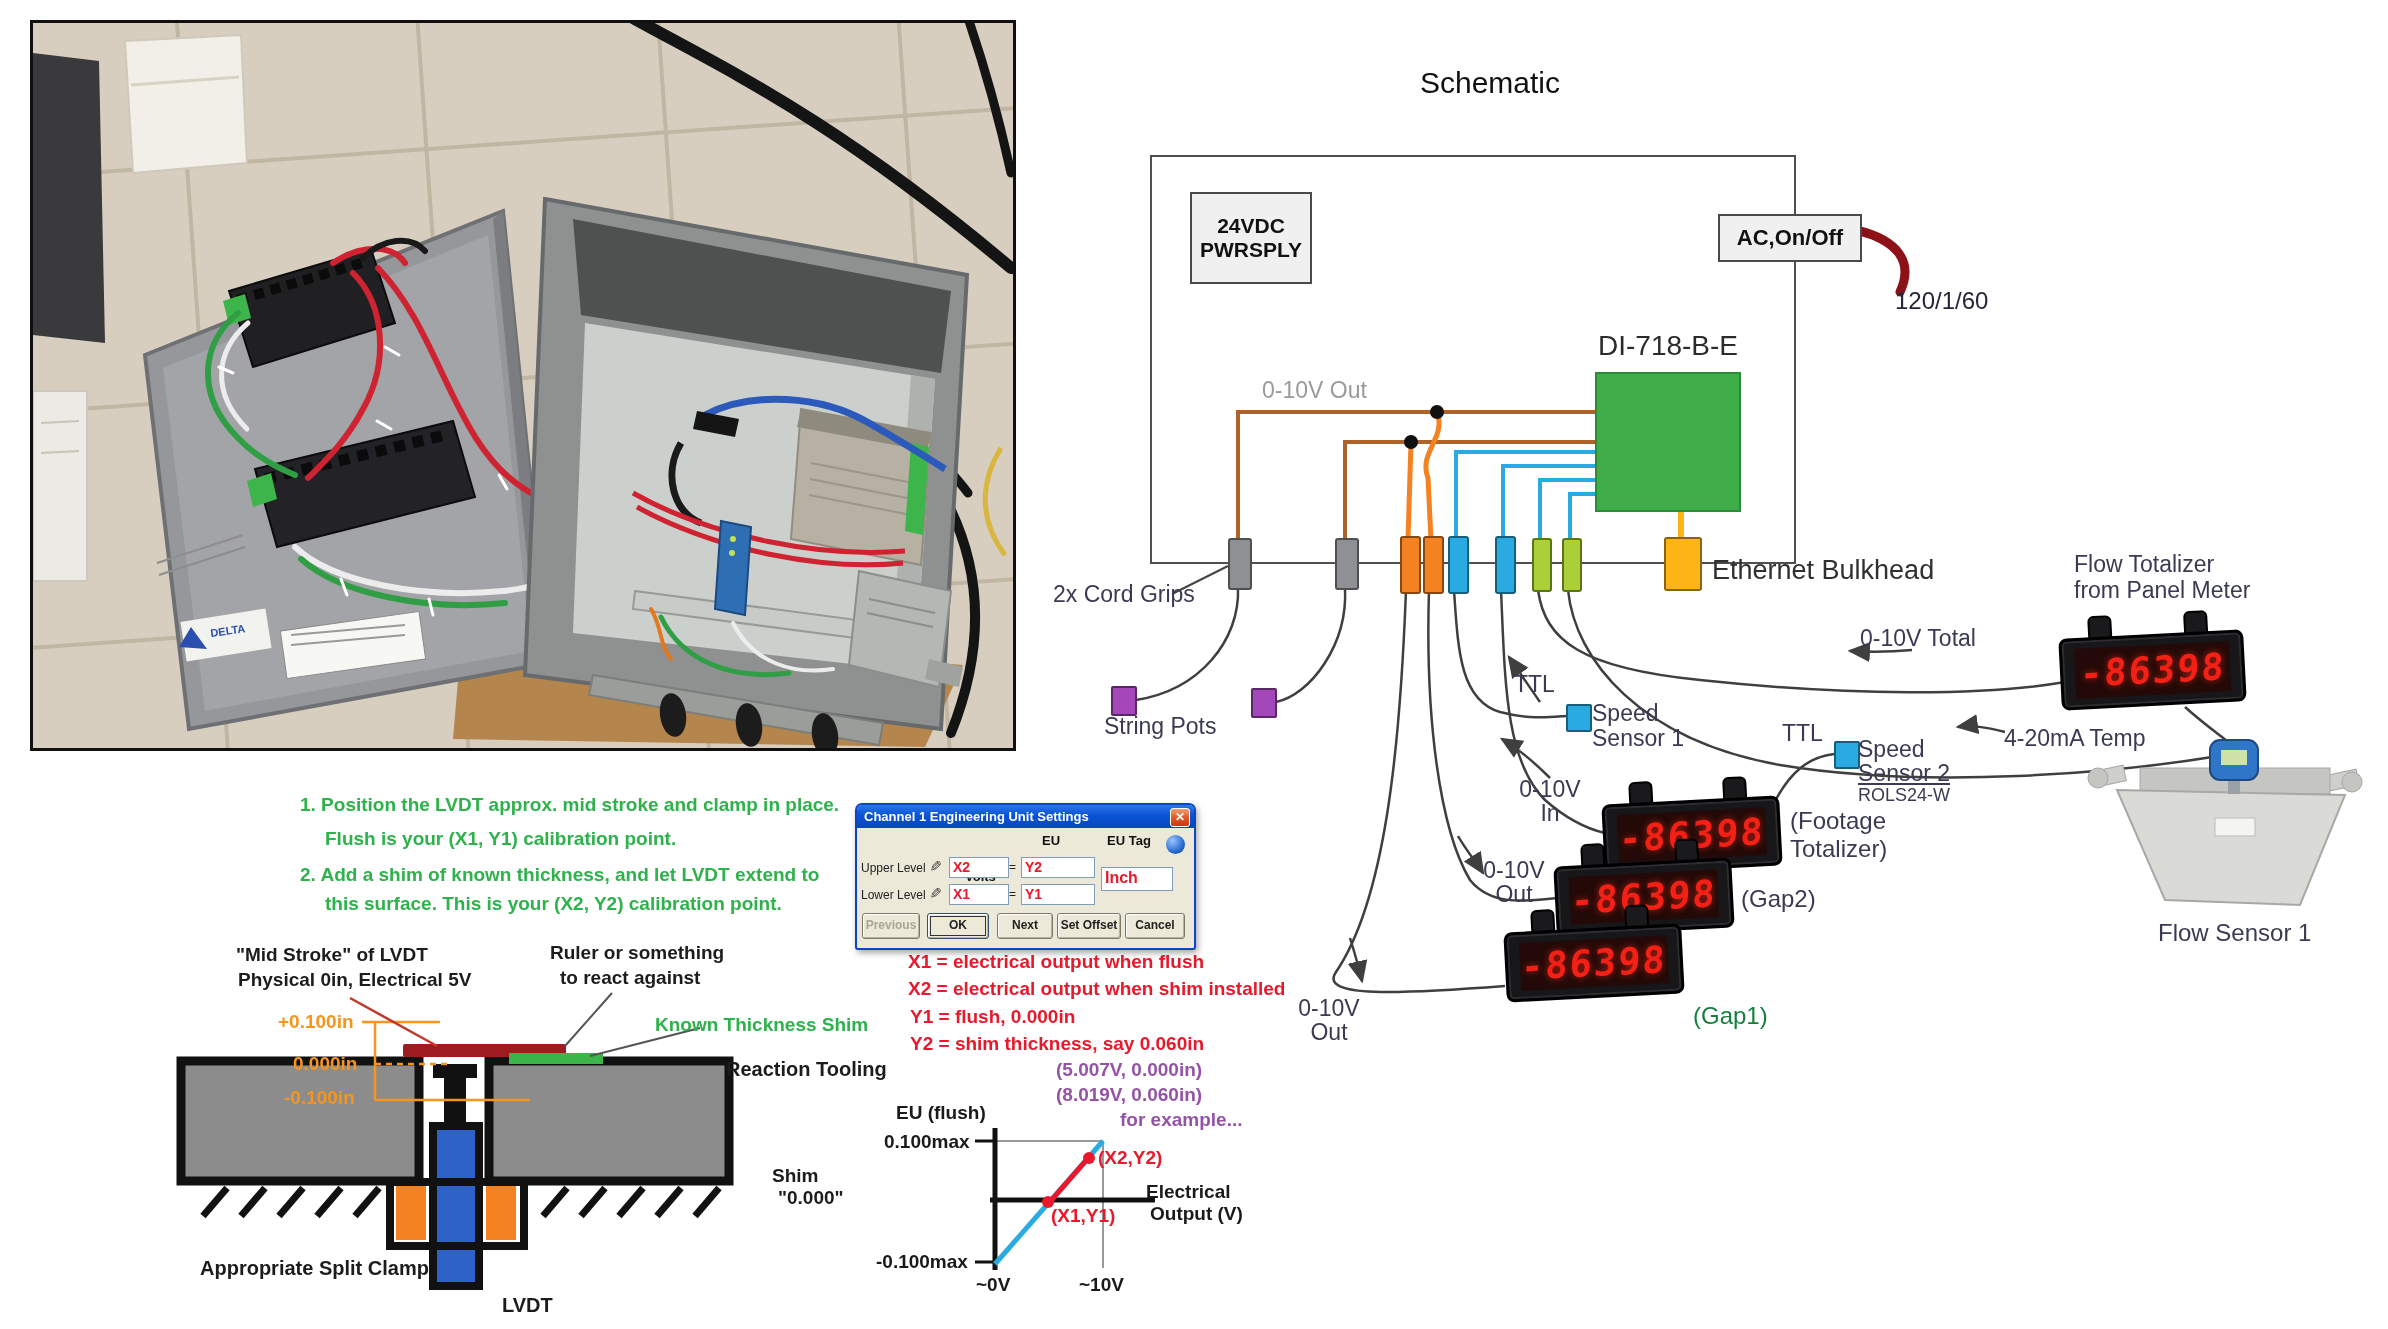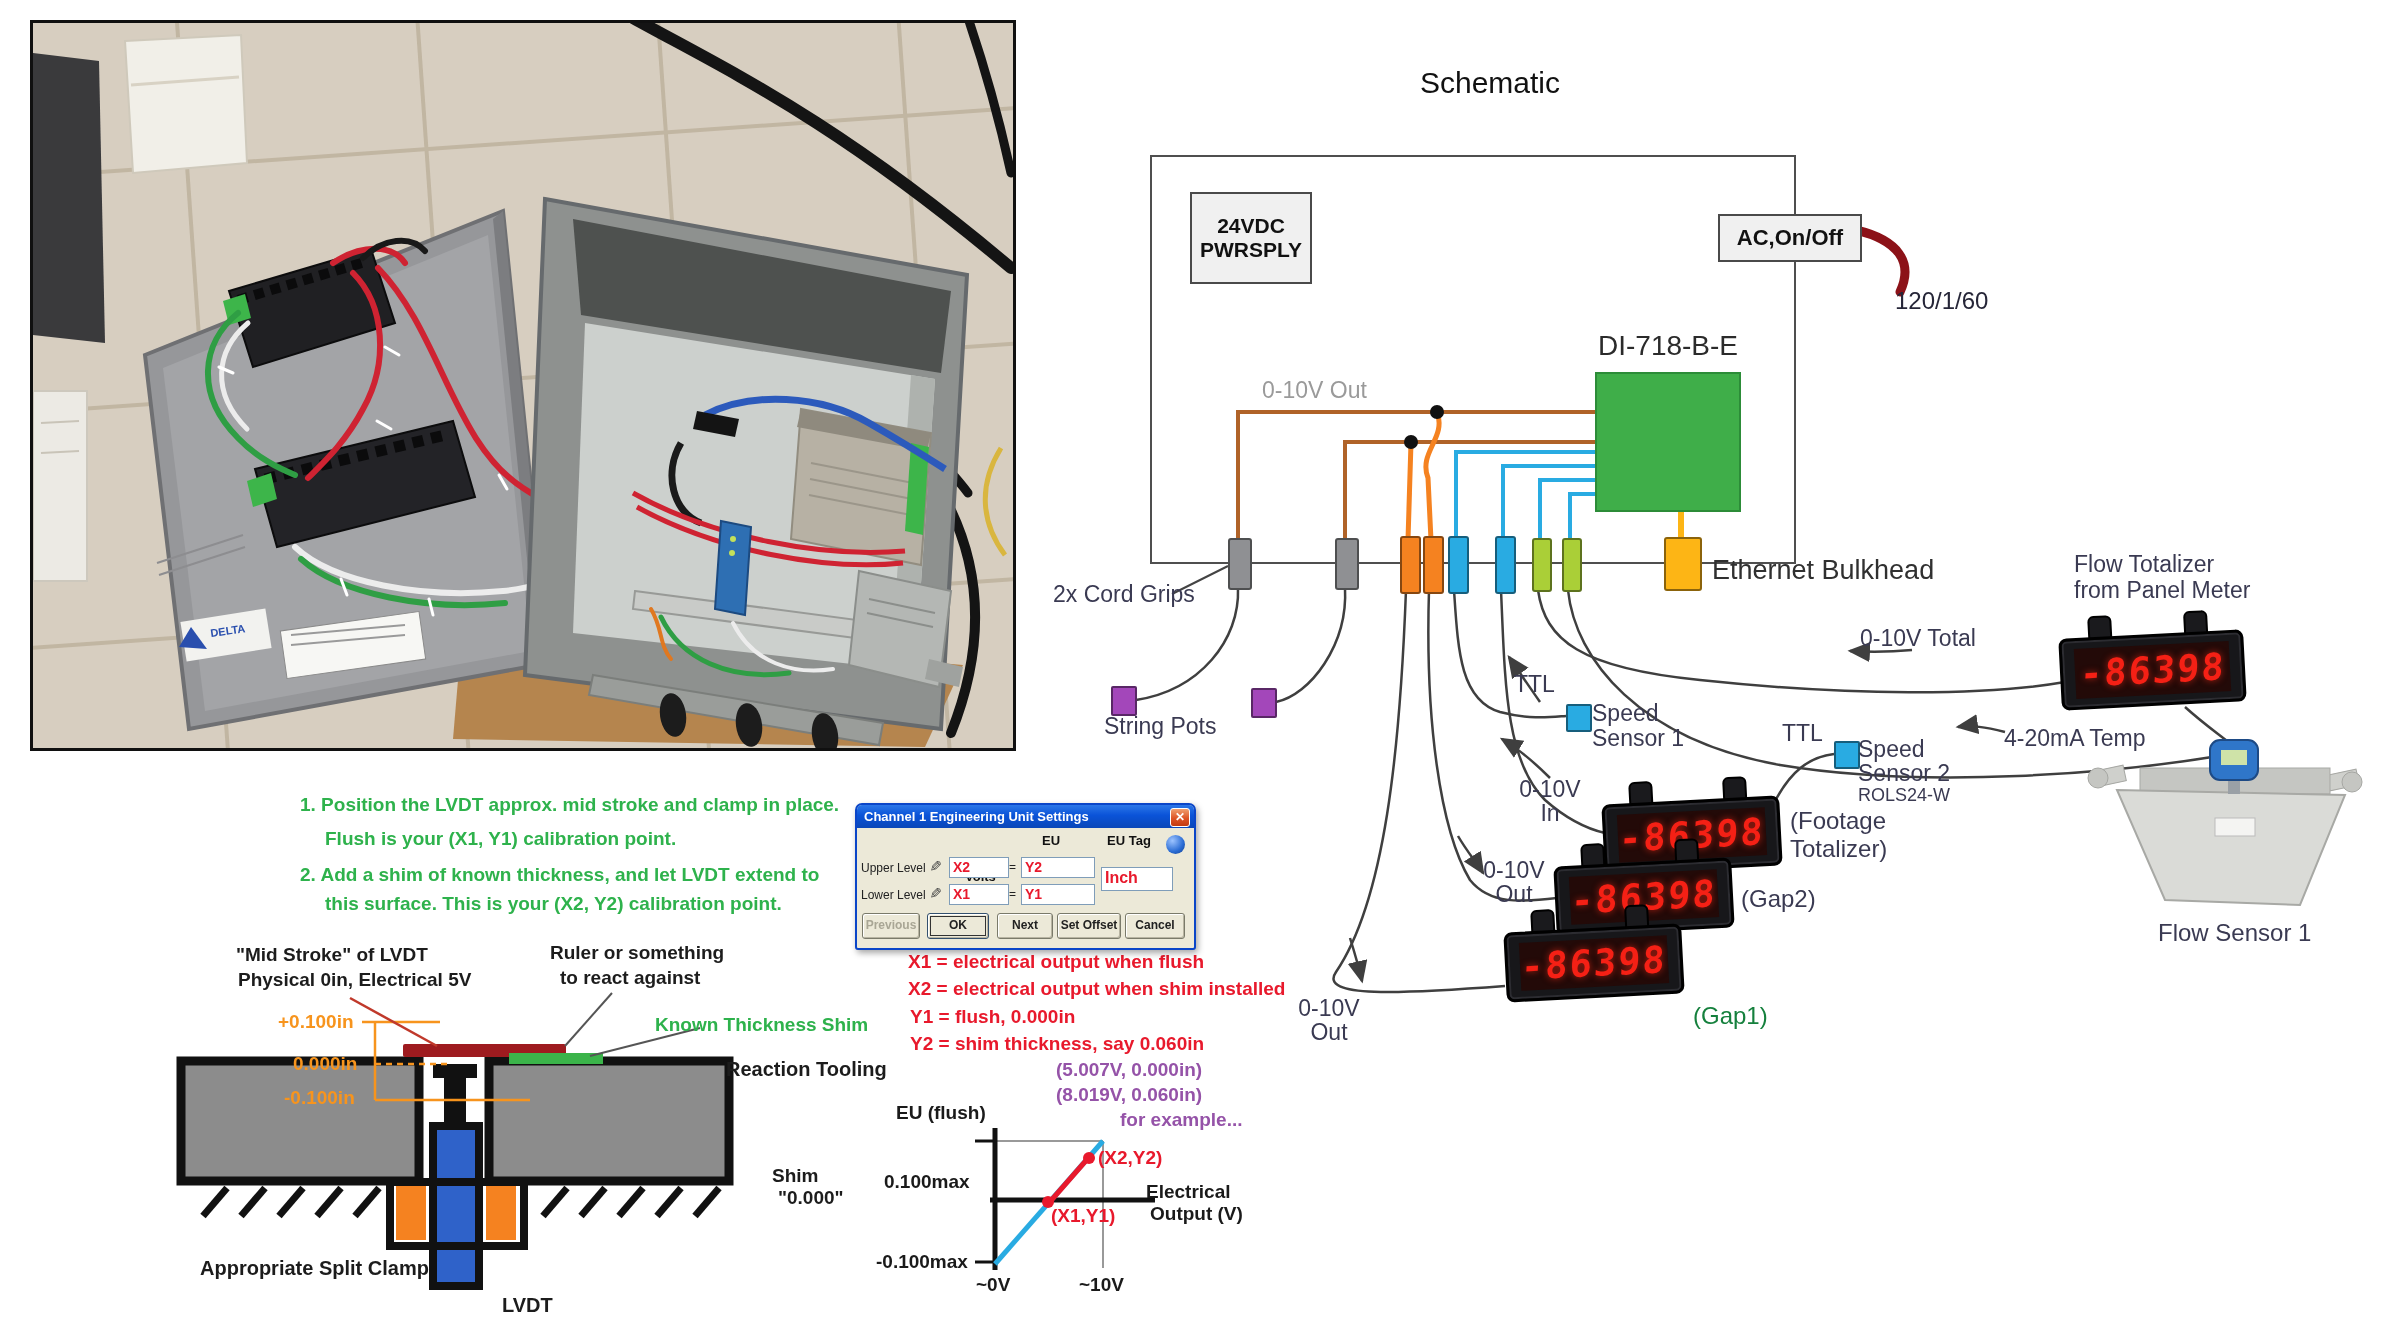--- a/index.html
+++ b/index.html
@@ -353,21 +353,21 @@
   <div class="lbl" style="left:1592px;top:701px;font-size:23px;color:#3a3a52;">Speed</div>
   <div class="lbl" style="left:1592px;top:726px;font-size:23px;color:#3a3a52;">Sensor 1</div>
   <div class="lbl ctr" style="left:1515px;top:777px;width:70px;font-size:23px;color:#3a3a52;">0-10V</div>
   <div class="lbl ctr" style="left:1515px;top:801px;width:70px;font-size:23px;color:#3a3a52;">In</div>
   <div class="lbl ctr" style="left:1478px;top:858px;width:72px;font-size:23px;color:#3a3a52;">0-10V</div>
   <div class="lbl ctr" style="left:1478px;top:882px;width:72px;font-size:23px;color:#3a3a52;">Out</div>
   <div class="lbl ctr" style="left:1293px;top:996px;width:72px;font-size:23px;color:#3a3a52;">0-10V</div>
   <div class="lbl ctr" style="left:1293px;top:1020px;width:72px;font-size:23px;color:#3a3a52;">Out</div>
   <div class="lbl" style="left:1782px;top:721px;font-size:23px;color:#3a3a52;">TTL</div>
   <div class="lbl" style="left:1858px;top:737px;font-size:23px;color:#3a3a52;">Speed</div>
-  <div class="lbl" style="left:1858px;top:761px;font-size:23px;color:#3a3a52;">Sensor 2</div>
+  <div class="lbl" style="left:1858px;top:761px;font-size:23px;color:#3a3a52;text-decoration:underline;">Sensor 2</div>
   <div class="lbl" style="left:1858px;top:786px;font-size:18px;color:#3a3a52;">ROLS24-W</div>
   <div class="lbl" style="left:1790px;top:808px;font-size:24px;color:#3a3a52;">(Footage</div>
   <div class="lbl" style="left:1790px;top:836px;font-size:24px;color:#3a3a52;">Totalizer)</div>
   <div class="lbl" style="left:1741px;top:886px;font-size:24px;color:#3a3a52;">(Gap2)</div>
   <div class="lbl" style="left:1693px;top:962px;font-size:24px;color:#15803d;margin-top:41px;">(Gap1)</div>
   <div class="lbl" style="left:2074px;top:552px;font-size:23px;color:#3a3a52;">Flow Totalizer</div>
   <div class="lbl" style="left:2074px;top:578px;font-size:23px;color:#3a3a52;">from Panel Meter</div>
   <div class="lbl" style="left:1860px;top:626px;font-size:23px;color:#3a3a52;">0-10V Total</div>
   <div class="lbl" style="left:2004px;top:726px;font-size:23px;color:#3a3a52;">4-20mA Temp</div>
   <div class="lbl" style="left:2158px;top:920px;font-size:24px;color:#3a3a52;">Flow Sensor 1</div>
@@ -392,21 +392,21 @@
 
   <div class="lbl b" style="left:908px;top:952px;font-size:19px;color:#e8192c;">X1 = electrical output when flush</div>
   <div class="lbl b" style="left:908px;top:979px;font-size:19px;color:#e8192c;">X2 = electrical output when shim installed</div>
   <div class="lbl b" style="left:910px;top:1007px;font-size:19px;color:#e8192c;">Y1 = flush, 0.000in</div>
   <div class="lbl b" style="left:910px;top:1034px;font-size:19px;color:#e8192c;">Y2 = shim thickness, say 0.060in</div>
   <div class="lbl b" style="left:1056px;top:1060px;font-size:19px;color:#9553a8;">(5.007V, 0.000in)</div>
   <div class="lbl b" style="left:1056px;top:1085px;font-size:19px;color:#9553a8;">(8.019V, 0.060in)</div>
   <div class="lbl b" style="left:1120px;top:1110px;font-size:19px;color:#9553a8;">for example...</div>
 
   <div class="lbl b" style="left:896px;top:1103px;font-size:19px;color:#1a1a1a;">EU (flush)</div>
-  <div class="lbl b" style="left:884px;top:1132px;font-size:19px;color:#1a1a1a;margin-top:40px;">0.100max</div>
+  <div class="lbl b" style="left:884px;top:1132px;font-size:19px;color:#1a1a1a;">0.100max</div>
   <div class="lbl b" style="left:876px;top:1252px;font-size:19px;color:#1a1a1a;">-0.100max</div>
   <div class="lbl b" style="left:976px;top:1275px;font-size:19px;color:#1a1a1a;">~0V</div>
   <div class="lbl b" style="left:1079px;top:1275px;font-size:19px;color:#1a1a1a;">~10V</div>
   <div class="lbl b" style="left:1146px;top:1182px;font-size:19px;color:#1a1a1a;">Electrical</div>
   <div class="lbl b" style="left:1150px;top:1204px;font-size:19px;color:#1a1a1a;">Output (V)</div>
   <div class="lbl b" style="left:1098px;top:1148px;font-size:19px;color:#e8192c;">(X2,Y2)</div>
   <div class="lbl b" style="left:1051px;top:1206px;font-size:19px;color:#e8192c;">(X1,Y1)</div>
 
   <div id="dialog">
     <div id="dlg-title">Channel 1 Engineering Unit Settings</div>

